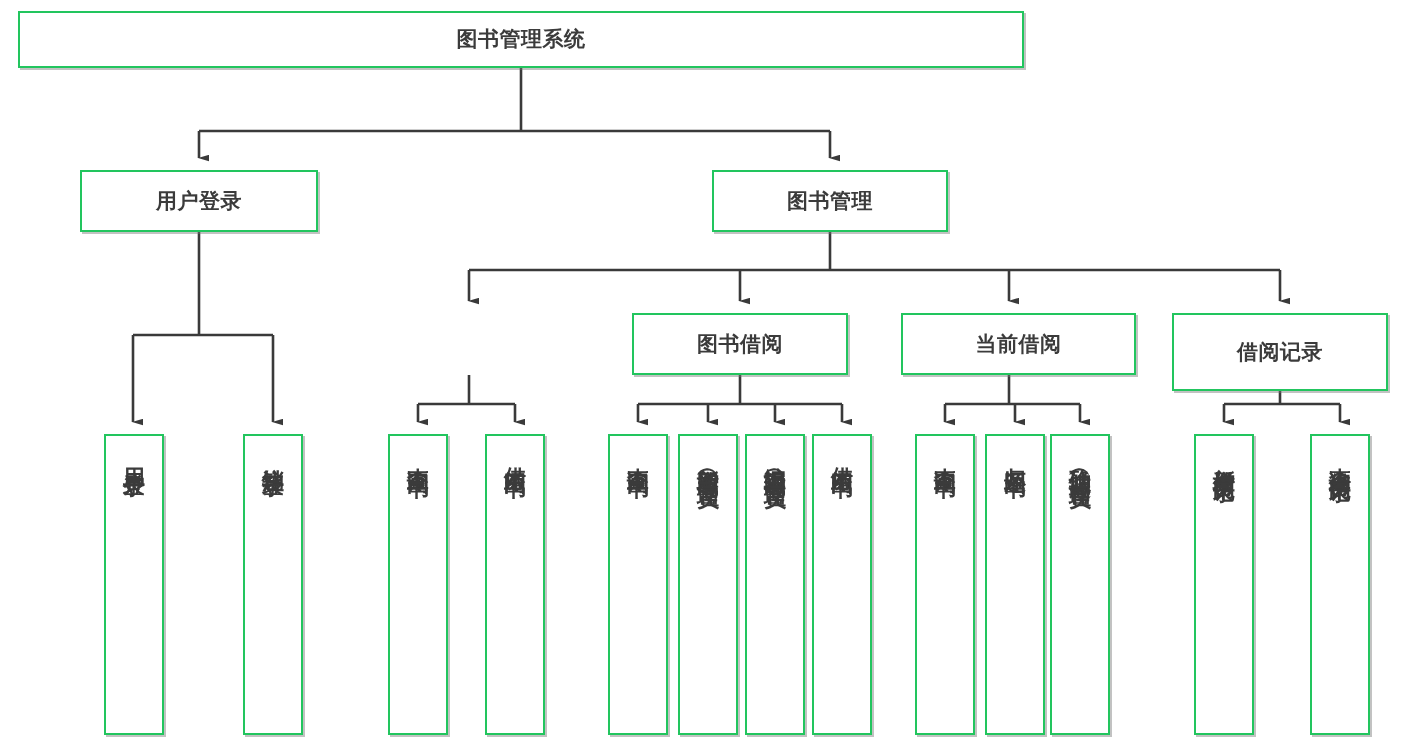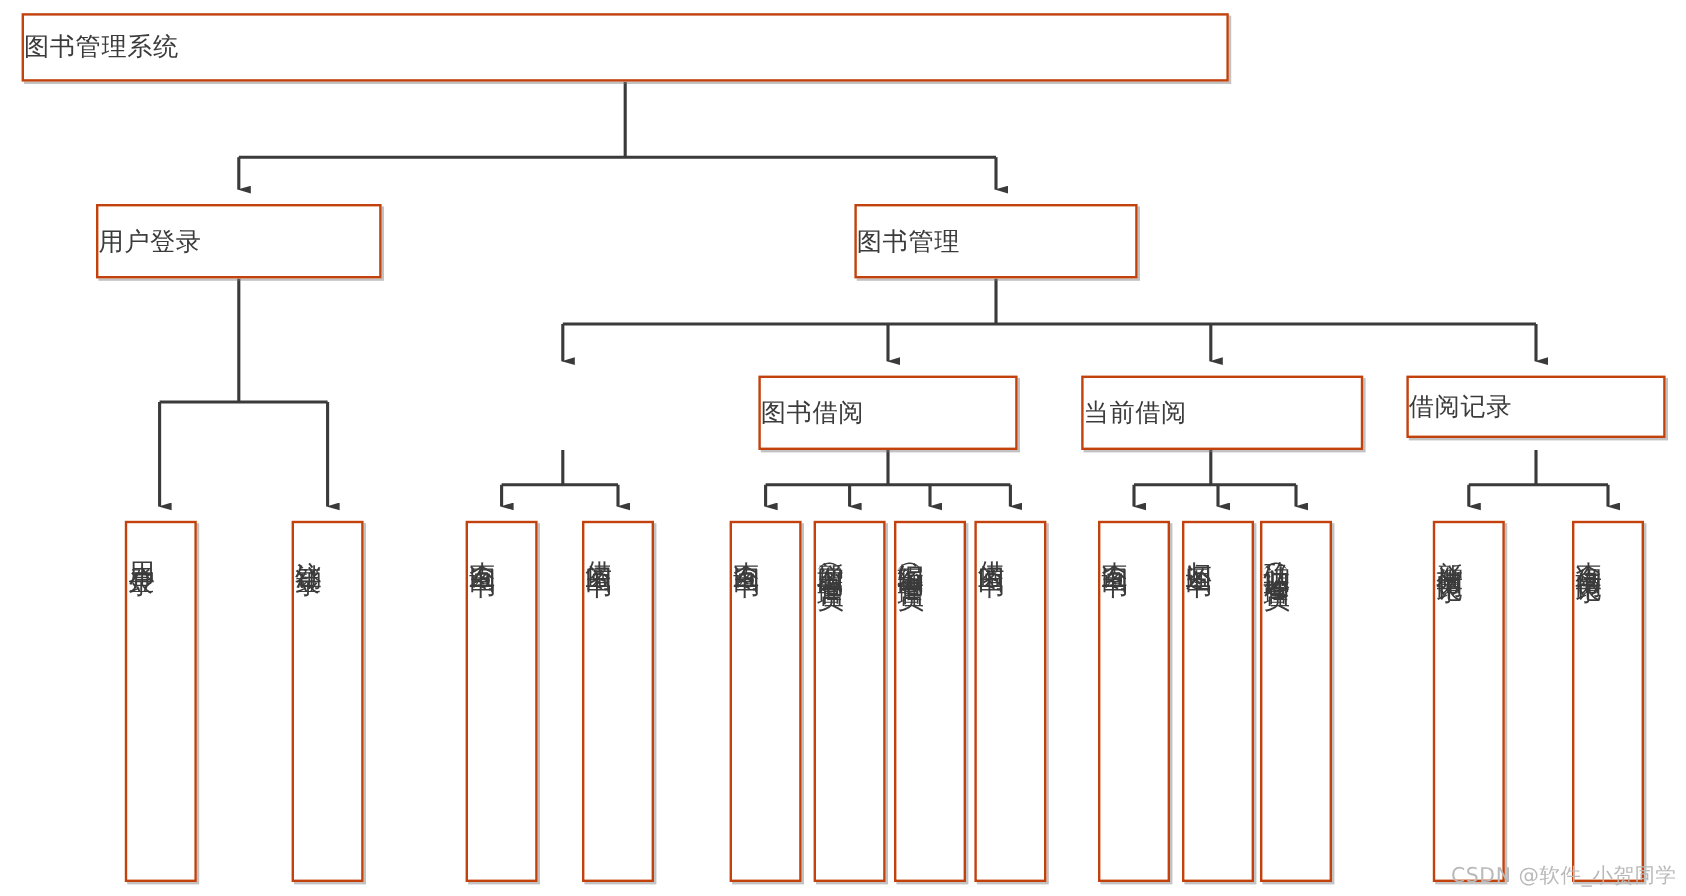--- a/index.html
+++ b/index.html
@@ -22,26 +22,27 @@
     left: 0;
     top: 0;
     width: 1405px;
     height: 747px;
     pointer-events: none;
   }
   .node {
     position: absolute;
     box-sizing: border-box;
     background: #ffffff;
-    border: 2px solid #c2410c;
+    border: 2px solid #22c55e;
     box-shadow: 2px 2px 0 rgba(120,120,120,0.45);
     display: flex;
     align-items: center;
-    justify-content: flex-start;
+    justify-content: center;
     z-index: 2;
+    font-weight: bold;
   }
   .node .label {
     color: #3b3b3b;
     font-size: 21px;
     line-height: 1.18;
     letter-spacing: 0.5px;
     white-space: nowrap;
     text-align: center;
   }
   .node.leaf {
@@ -137,21 +138,21 @@
   <div class="node" style="left:712px; top:170px; width:236px; height:62px;">
     <span class="label">图书管理</span>
   </div>
 
   <div class="node" style="left:632px; top:313px; width:216px; height:62px;">
     <span class="label">图书借阅</span>
   </div>
   <div class="node" style="left:901px; top:313px; width:235px; height:62px;">
     <span class="label">当前借阅</span>
   </div>
-  <div class="node" style="left:1172px; top:313px; width:216px; height:52px;">
+  <div class="node" style="left:1172px; top:313px; width:216px; height:78px;">
     <span class="label">借阅记录</span>
   </div>
 
   <div class="node leaf" style="left:104px; top:434px; width:60px; height:301px;">
     <span class="label">用户登录</span>
   </div>
   <div class="node leaf" style="left:243px; top:434px; width:60px; height:301px;">
     <span class="label">注销登录</span>
   </div>
 
@@ -185,15 +186,14 @@
     <span class="label">确认归还（管理员）</span>
   </div>
 
   <div class="node leaf" style="left:1194px; top:434px; width:60px; height:301px;">
     <span class="label">新增借阅记录</span>
   </div>
   <div class="node leaf" style="left:1310px; top:434px; width:60px; height:301px;">
     <span class="label">查询借阅记录</span>
   </div>
 
-  <div id="watermark">CSDN @软件_小贺同学</div>
 
 </div>
 
 </body></html>

